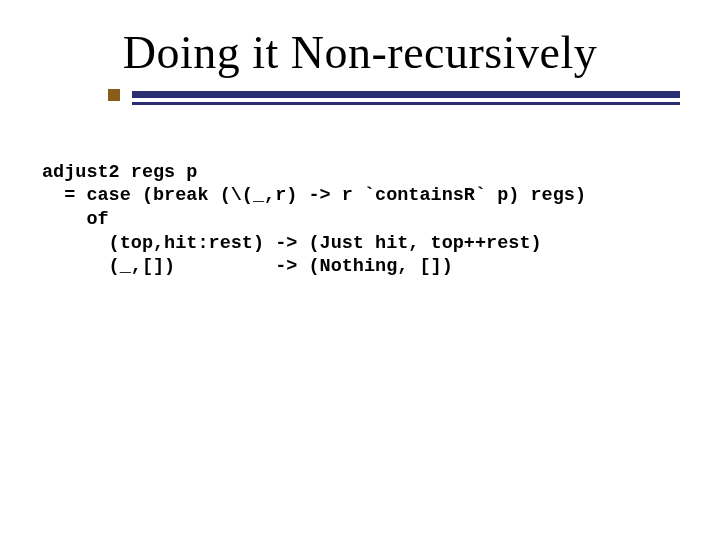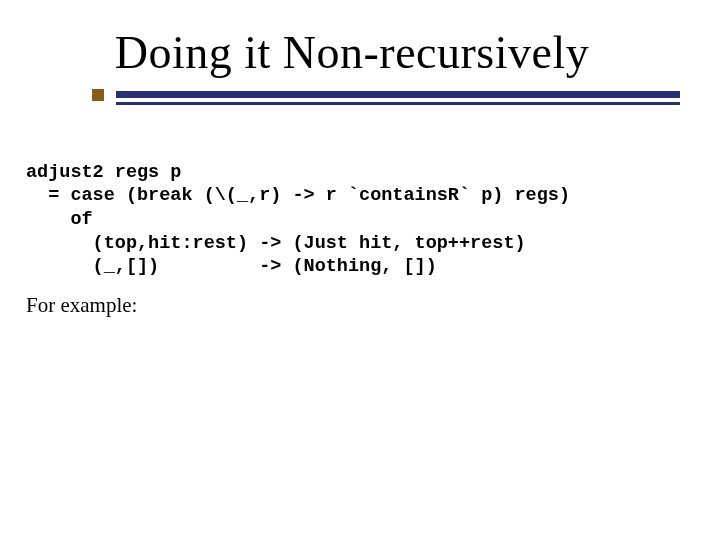--- a/index.html
+++ b/index.html
@@ -1,16 +1,16 @@
 <!DOCTYPE html>
 <html><head>
 <meta charset="utf-8">
 <style>
   html,body{margin:0;padding:0;width:720px;height:540px;background:#fff;font-family:"Times New Roman",serif;color:#000;overflow:hidden}
-  .slide{box-sizing:border-box;width:720px;height:540px;padding:18px 42px 0 26px;position:relative}
+  .slide{box-sizing:border-box;width:720px;height:540px;padding:18px 42px 0 42px;position:relative}
   .title{font-size:46px;text-align:center;margin:8px 0 12px 0;letter-spacing:.5px}
   .rule{position:relative;height:14px;margin-left:90px;margin-right:-2px;margin-bottom:32px}
   .rule .thick{position:absolute;left:0;right:0;top:0;height:7px;background:#2b2e73}
   .rule .thin{position:absolute;left:0;right:0;top:11px;height:3px;background:#2b2e73}
   .rule .sq{position:absolute;left:-24px;top:-2px;width:12px;height:12px;background:#8a5c1a}
   .mono{font-family:"Courier New",monospace;font-weight:bold;font-size:18.5px;line-height:1.28;white-space:pre}
   .block1{margin-left:0;margin-bottom:10px}
   .body{font-size:21px;margin-top:4px}
   .body .lead{margin-bottom:2px}
   .body .lead2{margin-top:14px;margin-bottom:2px}
@@ -30,16 +30,15 @@
   </div>
 
   <div class="mono block1">
 <span>adjust2 regs p</span>
 <span>  = case (break (\(_,r) -&gt; r `containsR` p) regs)</span>
 <span>    of</span>
 <span>      (top,hit:rest) -&gt; (Just hit, top++rest)</span>
 <span>      (_,[])         -&gt; (Nothing, [])</span></div>
 
   <div class="body">
-    <div class="lead2">For example:</div>
   </div>
 
 </div>
 
 </body></html>

